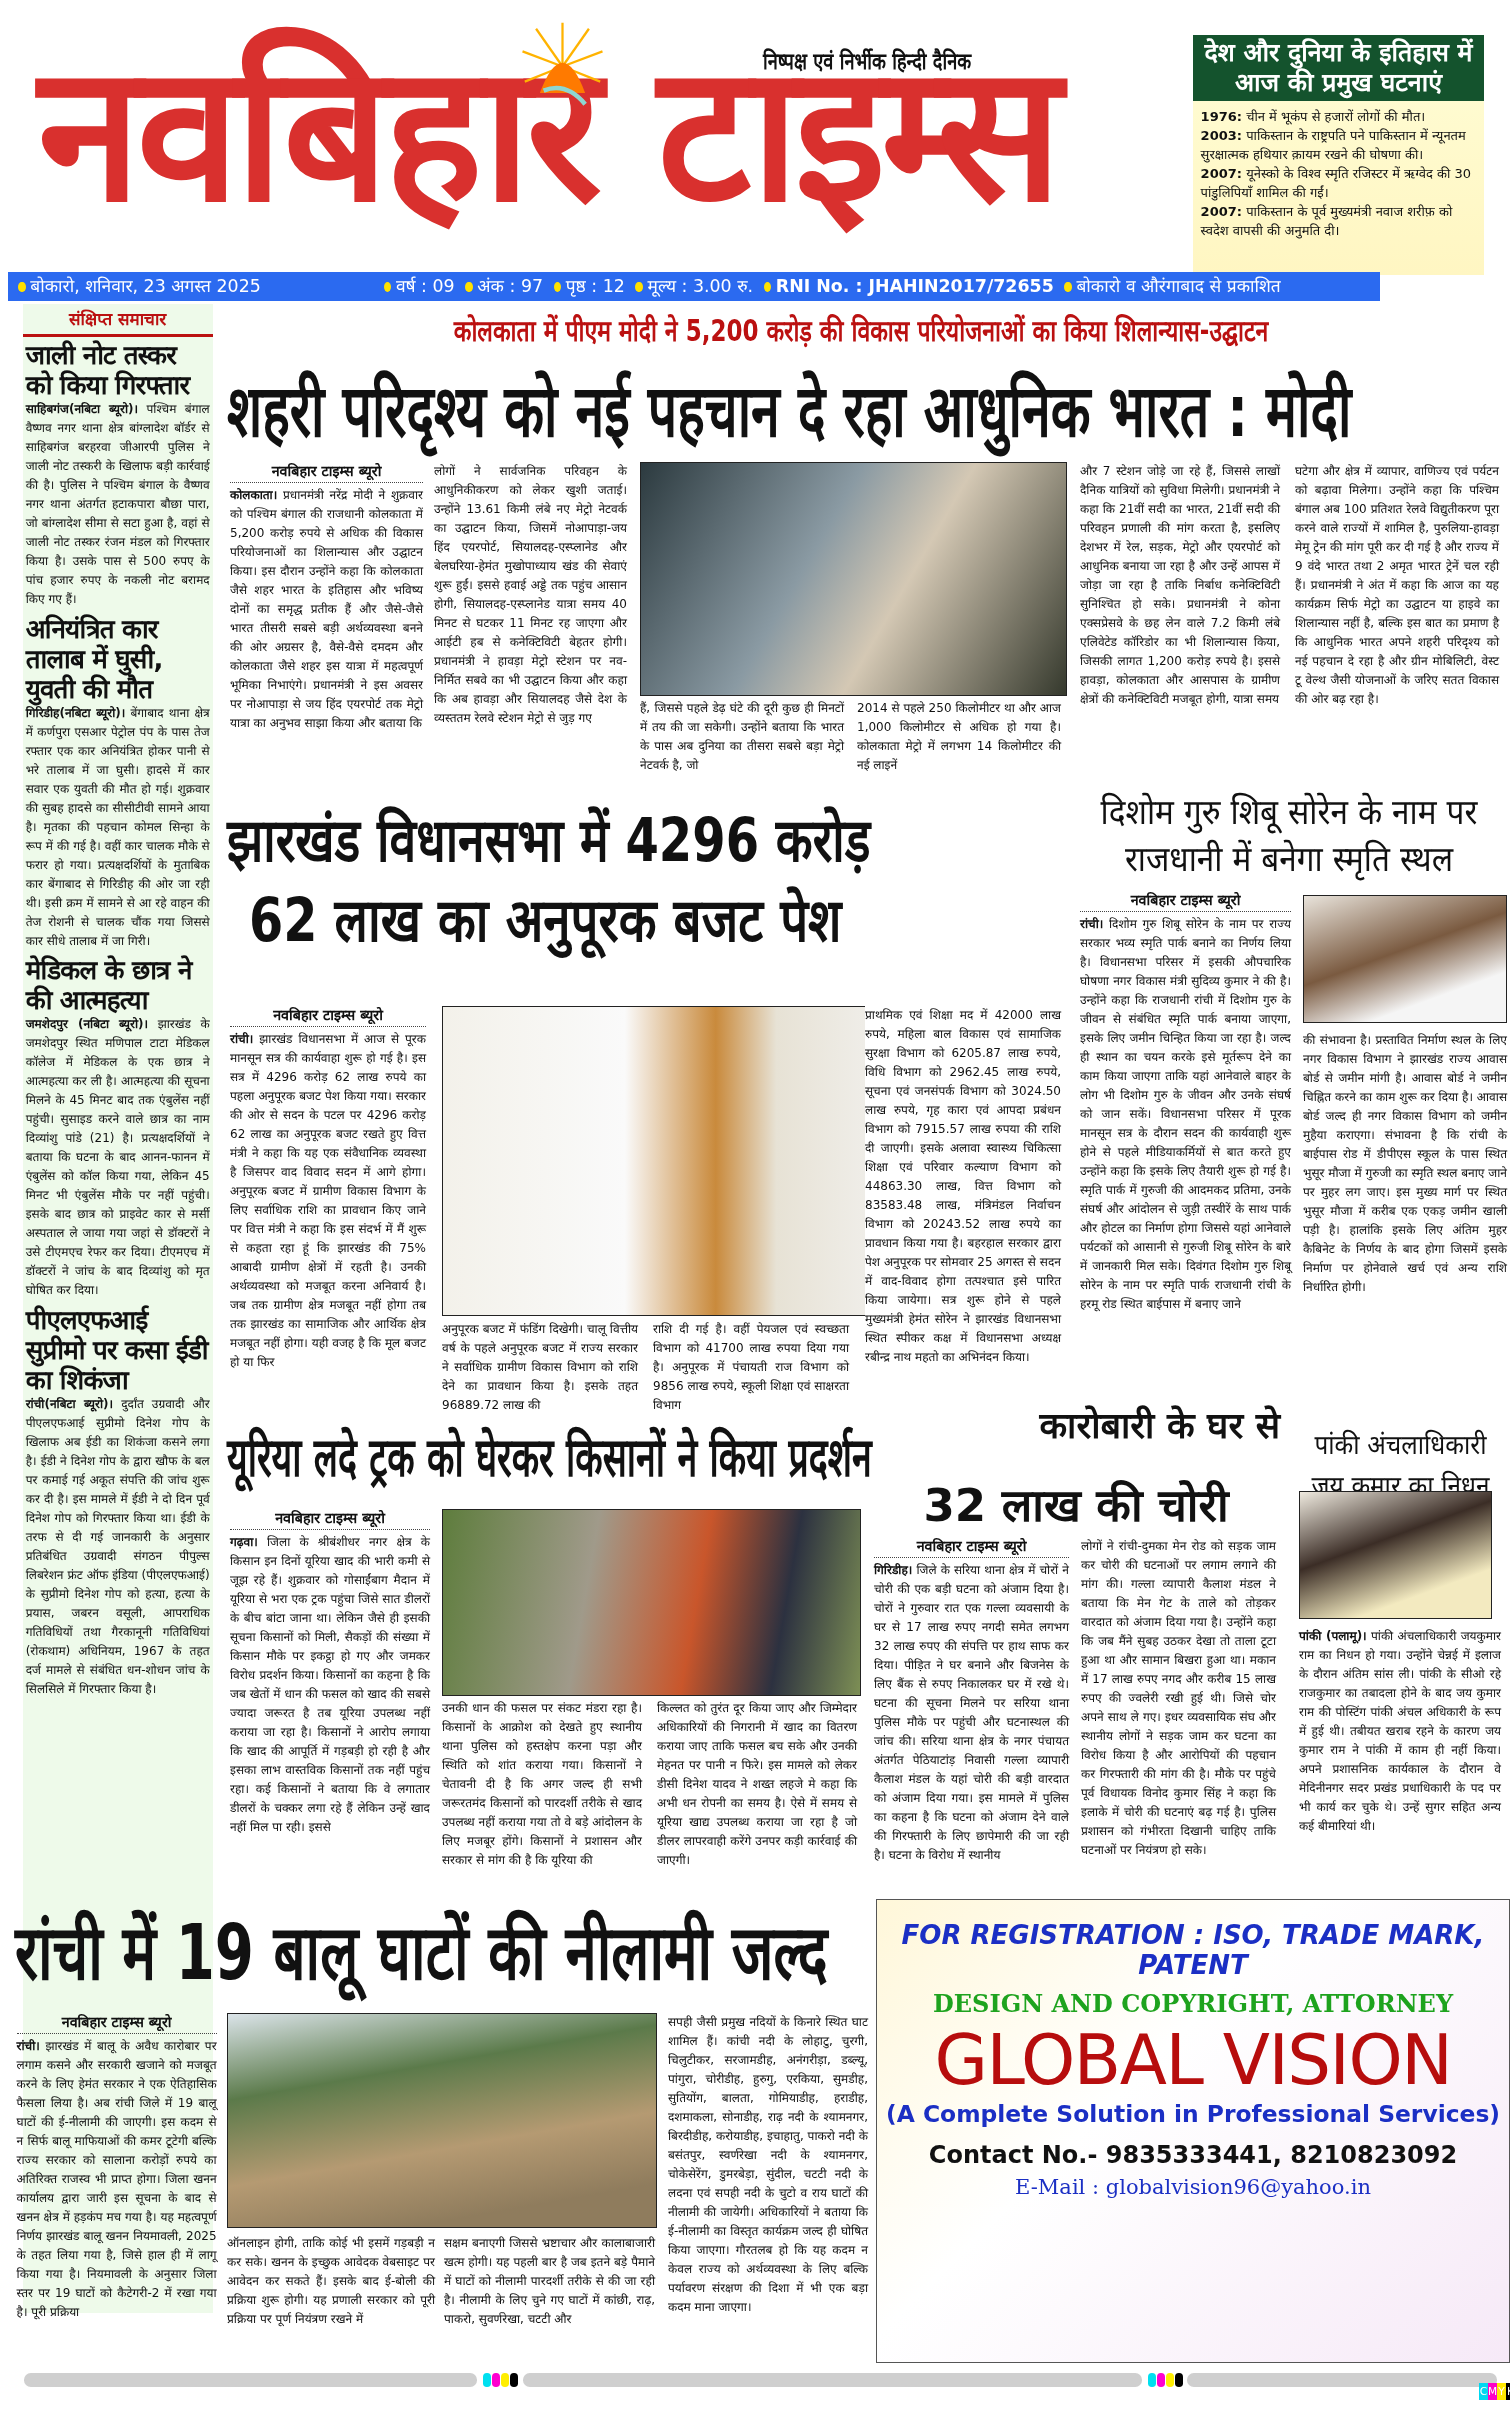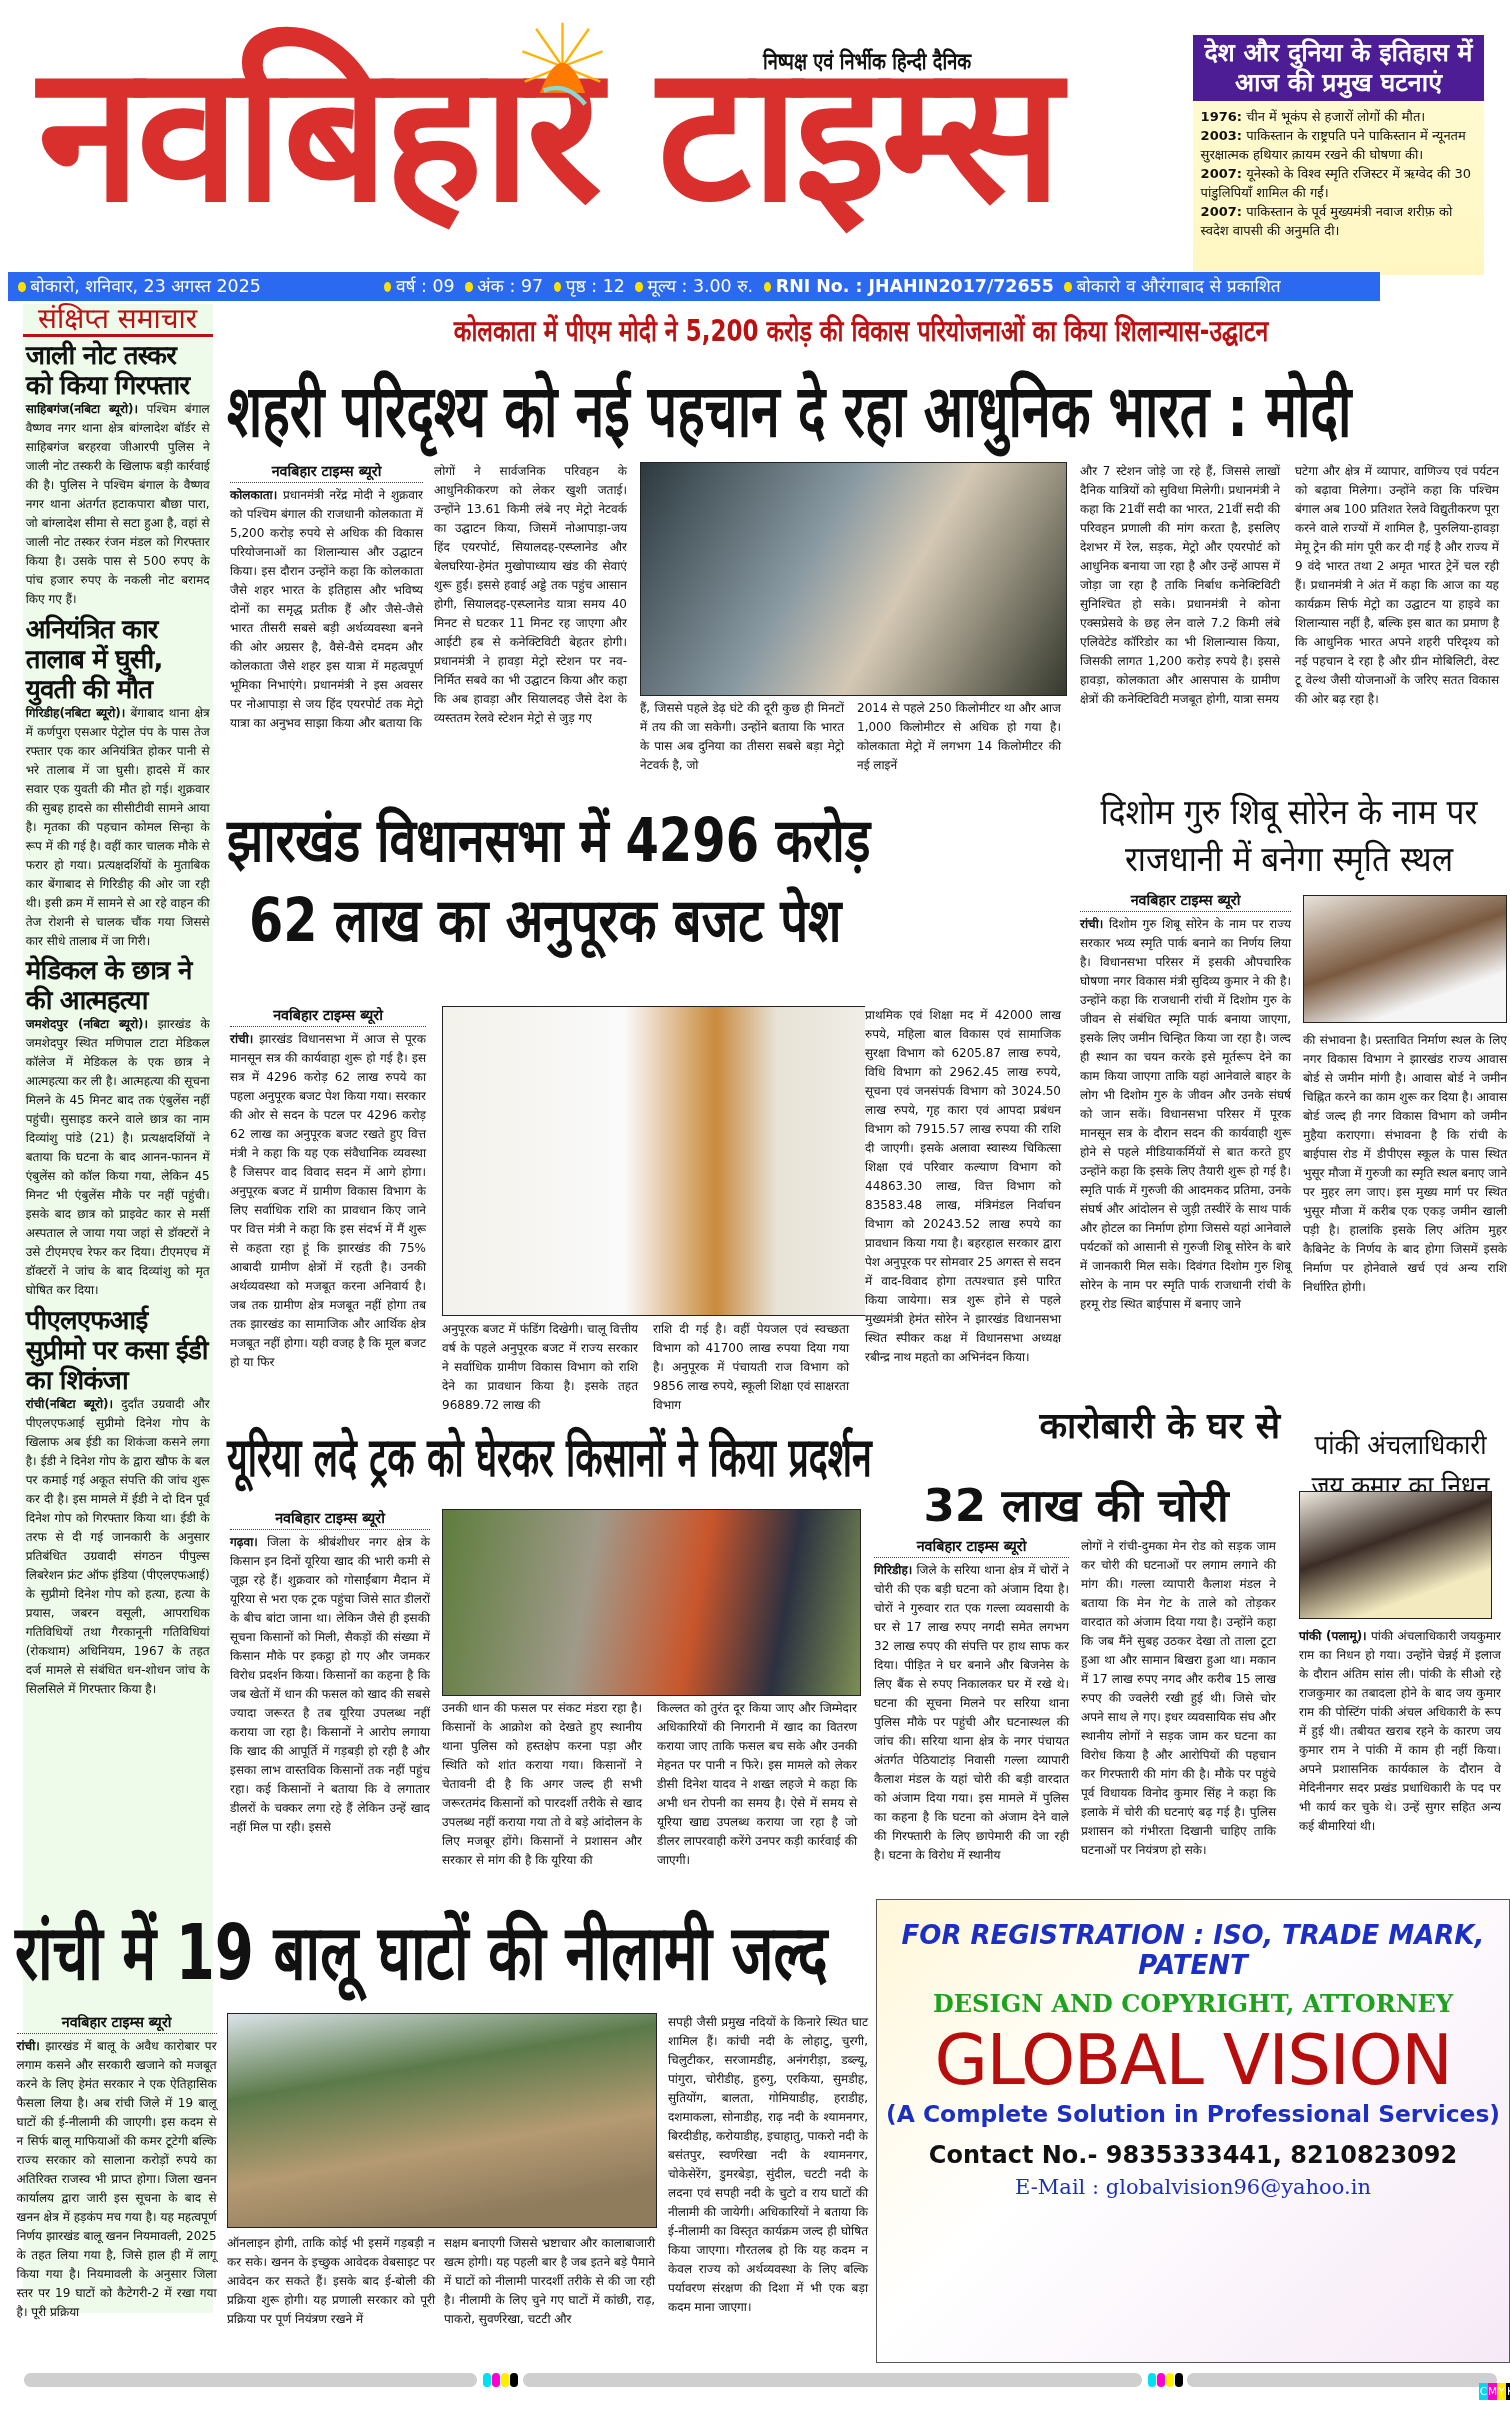--- a/index.html
+++ b/index.html
@@ -2,30 +2,30 @@
 <html style="font-size:12px"><head>
 <meta charset="utf-8">
 <style>
 *{box-sizing:border-box;margin:0;padding:0}
 body{width:1510px;height:2426px;background:#fff;font-family:"DejaVu Sans",sans-serif;color:#111;position:relative;overflow:hidden}
 .abs{position:absolute}
 
 .logo{left:38px;top:21px;width:1103px;height:234px;color:#d9302e;font-family:"DejaVu Sans",sans-serif;font-weight:bold;font-size:189px;line-height:227px;letter-spacing:-4.5px;white-space:nowrap;transform:scaleX(0.98);transform-origin:left}
 .tagline{left:763px;top:45px;font-size:22.7px;font-weight:bold;color:#111;transform:scaleX(.8);transform-origin:left}
 .hist{left:1193px;top:35px;width:291px;border:0}
-.hist-head{background:#4c1d95;color:#fff;font-weight:bold;font-size:25px;line-height:30px;text-align:center;padding:3px 4.5px}
+.hist-head{background:#14532d;color:#fff;font-weight:bold;font-size:25px;line-height:30px;text-align:center;padding:3px 4.5px}
 .hist-body{background:linear-gradient(#fffbd0,#fff6c2);padding:6px 7.6px;font-size:13px;line-height:19px;height:174px}
 .hist-body b{font-weight:bold}
 
 .bar{left:7.6px;top:272px;width:1372px;height:29px;background:#2b6af0;color:#fff;font-size:17.4px;line-height:29px;display:flex;white-space:nowrap}
 .bar span{margin-left:10.6px}
 .dot{display:inline-block;width:7.6px;height:10.6px;border-radius:50%;background:#ffe100;margin-right:4.5px;vertical-align:middle}
 
 .lcol{left:22.7px;top:304px;width:190px;height:2009px;background:#eefaea}
-.lcol-title{color:#b11;font-weight:normal;font-size:28px;text-align:center;border-bottom:3px solid #b11;line-height:30px;margin:0 0 3px}
+.lcol-title{color:#b11;font-weight:bold;font-size:17px;text-align:center;border-bottom:3px solid #b11;line-height:30px;margin:0 0 3px}
 .brief{padding:0 3px}
 .brief h3{font-size:26px;line-height:30px;font-weight:bold;letter-spacing:-0.8px}
 .brief p{font-size:12px;line-height:19px;text-align:justify;margin-bottom:4.5px}
 .brief p b{font-weight:bold}
 
 .kicker{left:219px;top:310px;width:1284px;text-align:center;color:#b11;font-size:29.5px;font-weight:bold;line-height:42px;white-space:nowrap;transform:scaleX(.78);transform-origin:center}
 .h1{left:227px;top:368px;width:1284px;font-size:72px;line-height:87px;font-weight:bold;white-space:nowrap;transform:scaleX(.72);transform-origin:left}
 .bureau{font-weight:bold;font-size:14.3px;text-align:center;border-bottom:1.5px dotted #444;line-height:19.6px;margin-bottom:3px}
 .col{font-size:12px;line-height:19px;text-align:justify}
 .col b{font-weight:bold}

